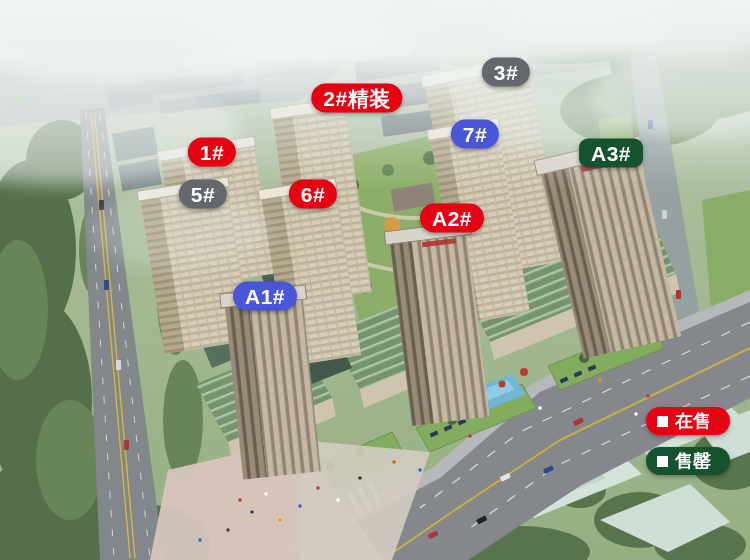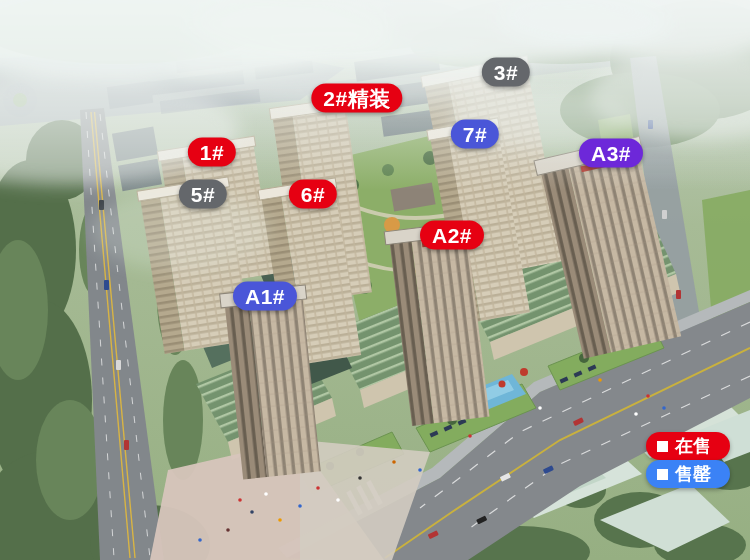--- a/index.html
+++ b/index.html
@@ -11,21 +11,21 @@
   .stage svg{position:absolute;left:0;top:0;display:block;}
   .marker-layer,.legend{position:absolute;left:0;top:0;}
   .marker{
     position:absolute;transform:translate(-50%,-50%);
     color:#fff;font-weight:bold;font-size:21px;line-height:1;
     padding:4px 12px;border-radius:16px;white-space:nowrap;
     box-shadow:0 2px 4px rgba(0,0,0,.35);
     letter-spacing:0.5px;cursor:pointer;
   }
   .legend{
-    left:646px;top:407px;display:flex;flex-direction:column;margin-top:25px;
+    left:646px;top:407px;display:flex;flex-direction:column;gap:12px;
   }
   .legend-item{
     display:flex;align-items:center;gap:7px;
     width:84px;height:28px;border-radius:15px;padding:0 0 0 11px;
     box-sizing:border-box;color:#fff;font-weight:bold;font-size:18px;
     box-shadow:0 2px 4px rgba(0,0,0,.3);
   }
   .legend-item .bullet{
     width:11px;height:11px;background:#fff;flex:0 0 auto;display:inline-block;
   }
@@ -360,29 +360,29 @@
     </g>
   </svg>
 
   <div class="marker-layer">
       <div class="marker" style="left: 212px; top: 152px; background: rgb(230, 0, 18);">1#</div>
       <div class="marker" style="left: 203px; top: 194px; background: rgb(100, 103, 107);">5#</div>
       <div class="marker" style="left: 331px; top: 98px; background: rgb(230, 0, 18); margin-left: 26px;">2#精装</div>
       <div class="marker" style="left: 313px; top: 194px; background: rgb(230, 0, 18);">6#</div>
       <div class="marker" style="left: 506px; top: 72px; background: rgb(100, 103, 107);">3#</div>
       <div class="marker" style="left: 475px; top: 134px; background: rgb(74, 86, 216);">7#</div>
-      <div class="marker" style="left: 452px; top: 235px; background: rgb(230, 0, 18);">A2#</div>
+      <div class="marker" style="left: 452px; top: 218px; background: rgb(230, 0, 18);">A2#</div>
       <div class="marker" style="left: 265px; top: 296px; background: rgb(74, 86, 216);">A1#</div>
-      <div class="marker" style="left: 611px; top: 153px; background: #6d28d9;">A3#</div>
+      <div class="marker" style="left: 611px; top: 153px; background: #14532d; border-radius: 9px;">A3#</div>
     </div>
 
   <div class="legend">
       <div class="legend-item" style="background: rgb(230, 0, 18);">
         <span class="bullet"></span>
         <span>在售</span>
       </div>
-      <div class="legend-item" style="background: #3b82f6; font-family: Liberation Serif, serif;">
+      <div class="legend-item" style="background: #14532d; font-family: Liberation Serif, serif;">
         <span class="bullet"></span>
         <span>售罄</span>
       </div>
     </div>
 
 </div>
 
 </body></html>

